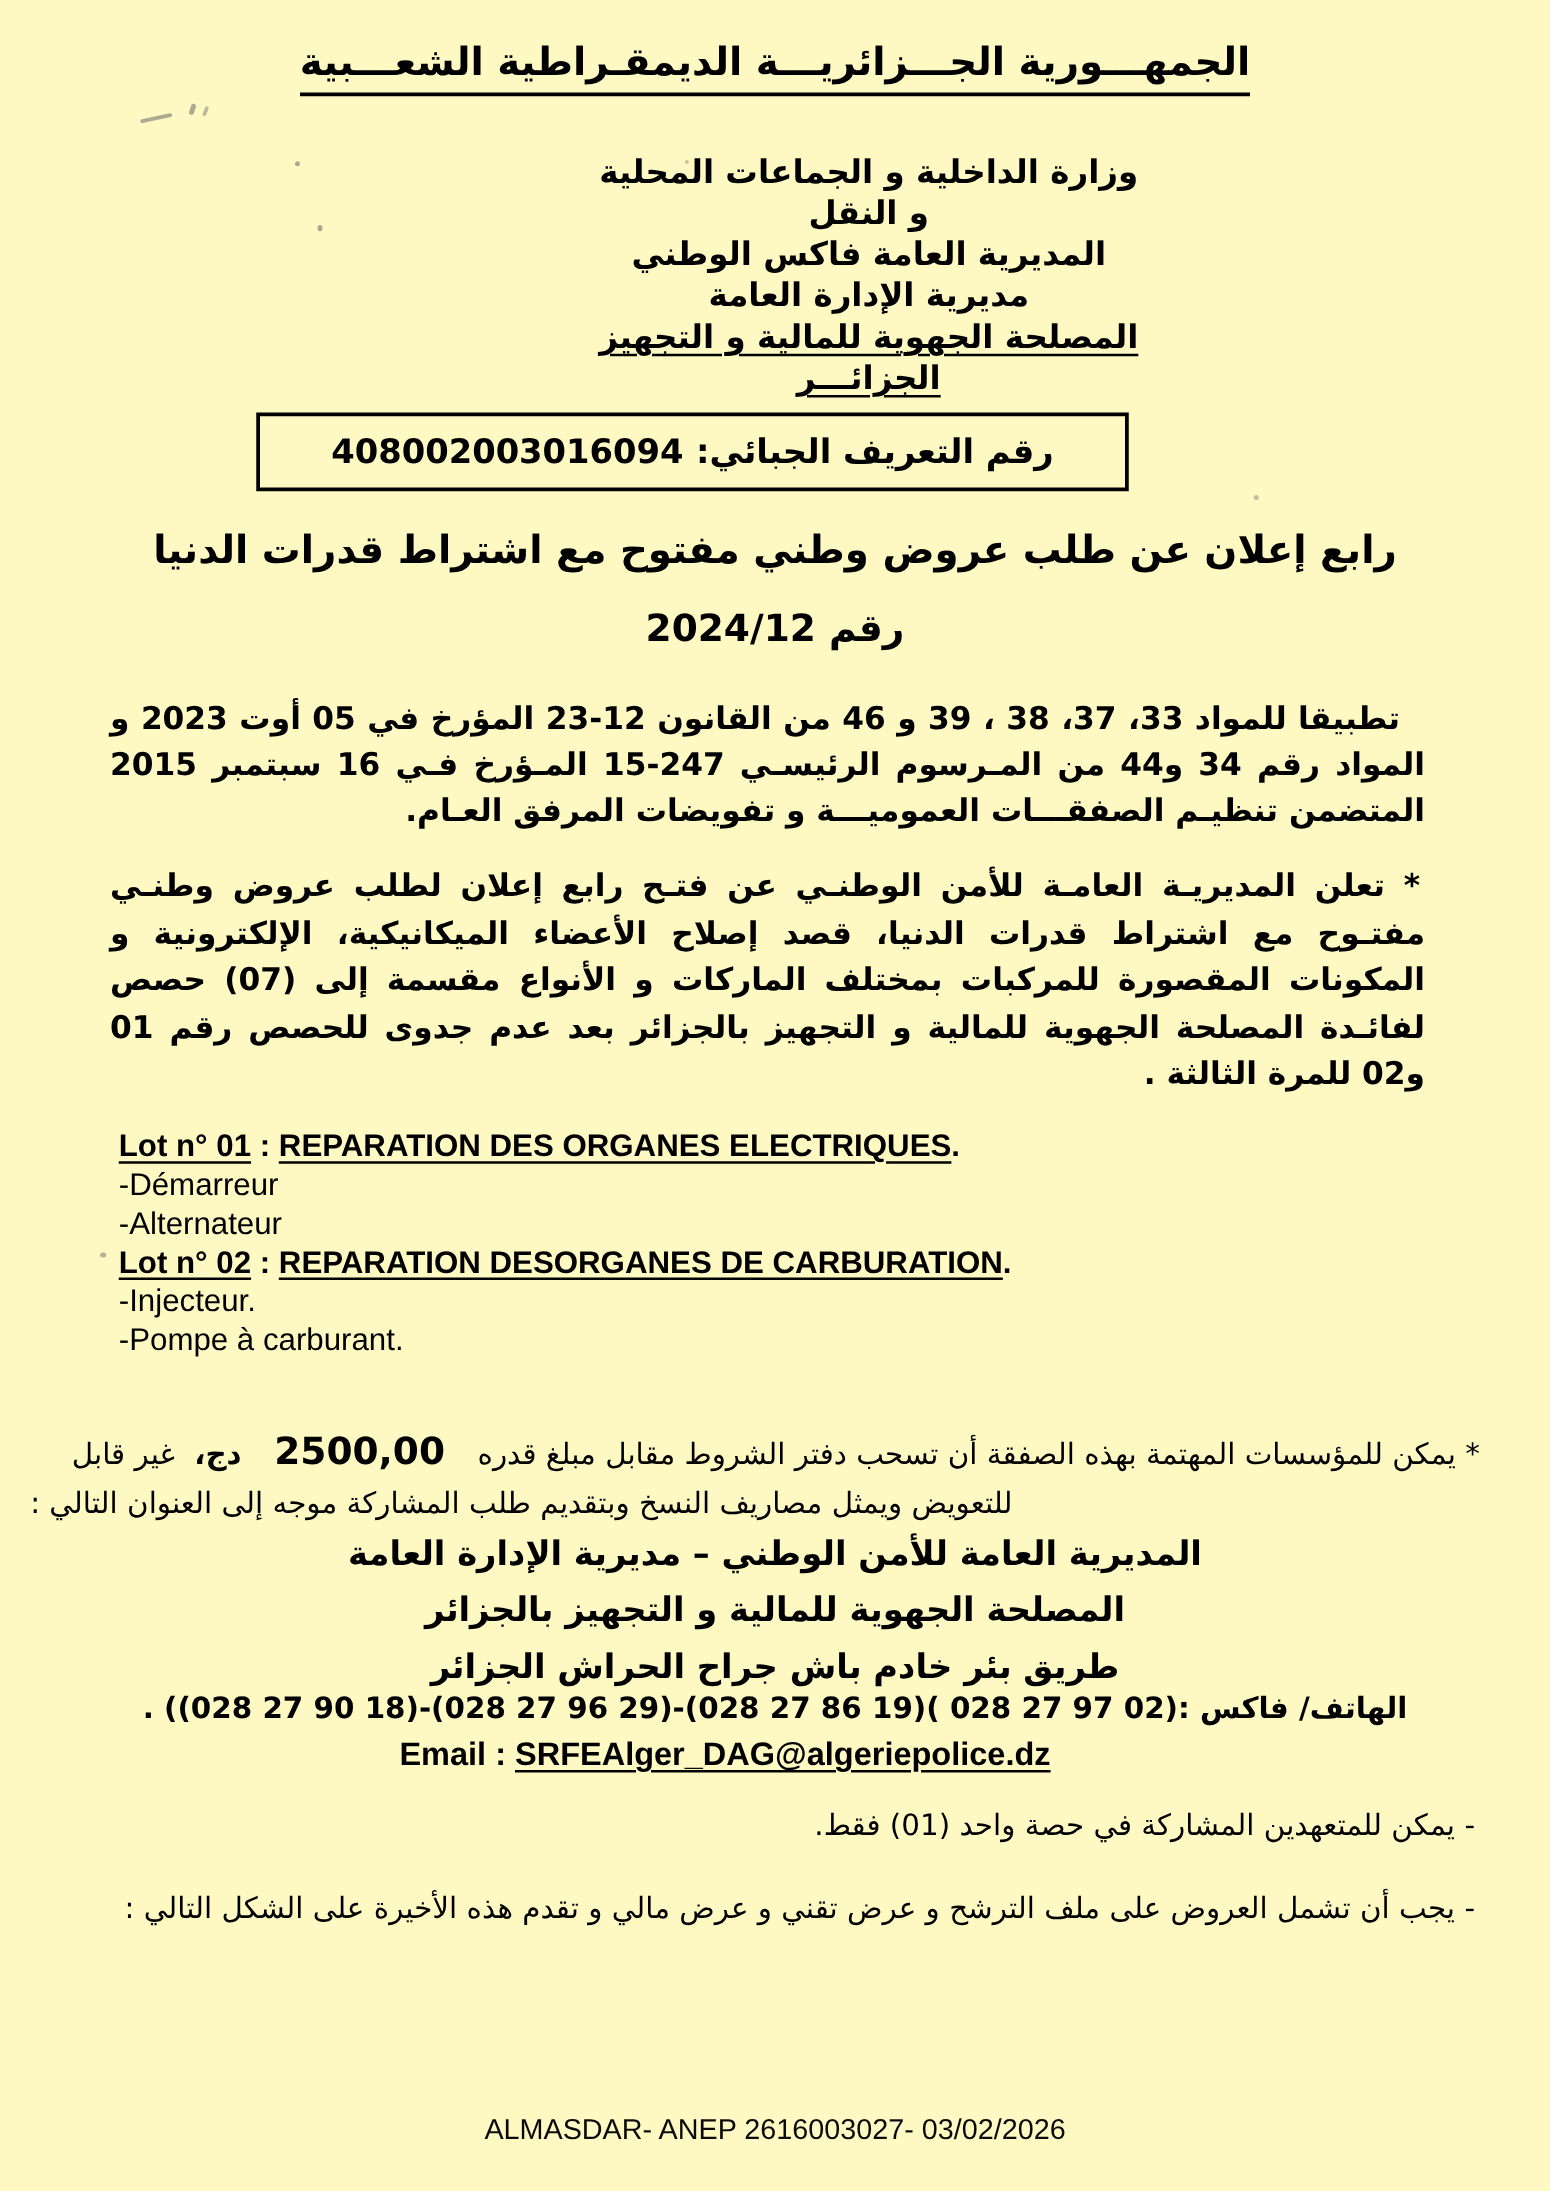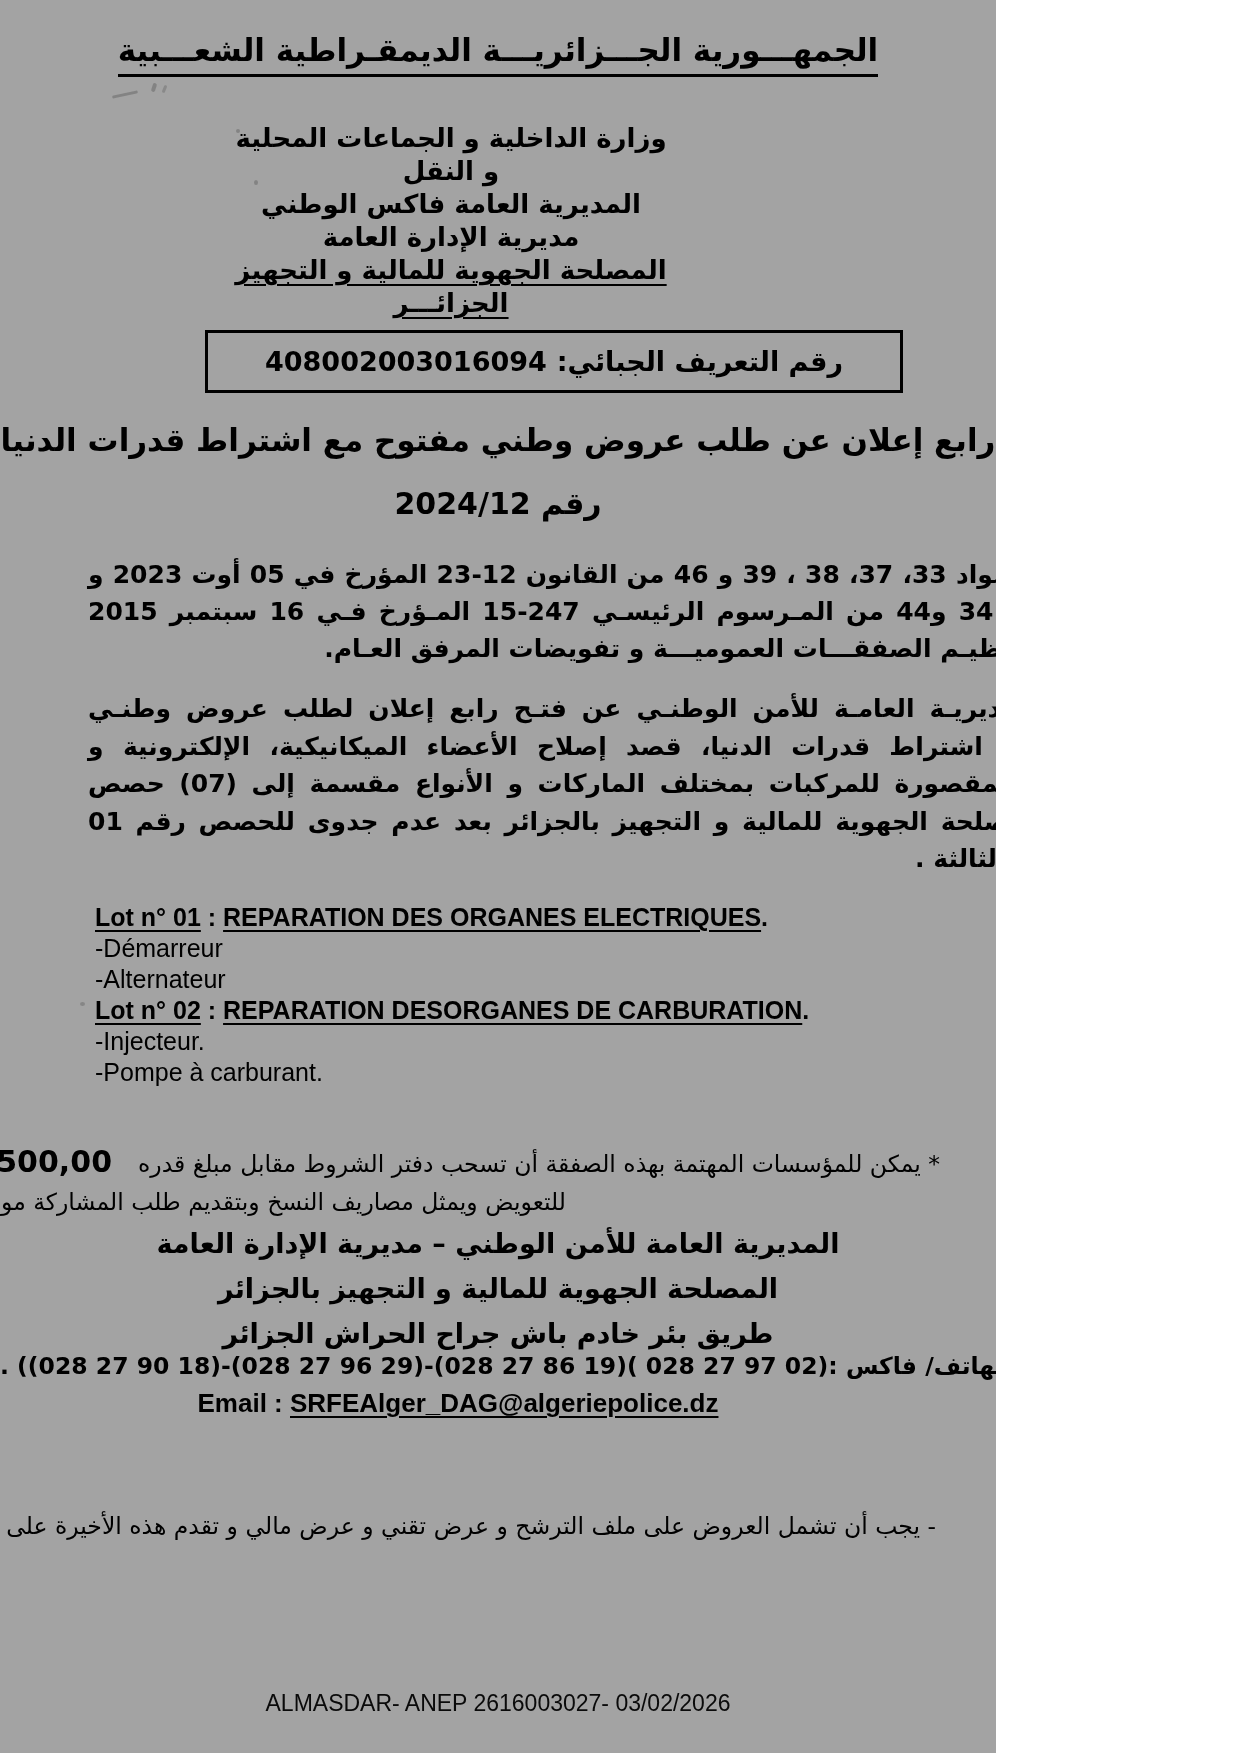--- a/index.html
+++ b/index.html
@@ -1,17 +1,17 @@
 <!DOCTYPE html>
 <html lang="ar"><head>
 <meta charset="utf-8">
 <style>
   html,body{margin:0;padding:0;background:#ffffff;}
   .page{
-    position:relative;width:996px;height:1753px;background:#a3a3a3;
+    position:relative;width:1240px;height:1753px;background:#fef9c3;
     color:#000;overflow:hidden;
     font-family:"DejaVu Sans",sans-serif;
   }
   
   .republic-title{
     position:absolute;top:32px;left:0;width:100%;text-align:center;
     font-size:31px;font-weight:bold;direction:rtl;
   }
   .republic-title .tspan{border-bottom:3px solid #000;padding-bottom:6px;}
   .org-block{
@@ -155,17 +155,18 @@
   <div class="withdraw-line2">للتعويض ويمثل مصاريف النسخ وبتقديم طلب المشاركة موجه إلى العنوان التالي :</div>
 
   <div class="addr-line addr-1">المديرية العامة للأمن الوطني – مديرية الإدارة العامة</div>
   <div class="addr-line addr-2">المصلحة الجهوية للمالية و التجهيز بالجزائر</div>
   <div class="addr-line addr-3">طريق بئر خادم باش جراح الحراش الجزائر</div>
   <div class="phone-line">. ((028 27 90 18)-(028 27 96 29)-(028 27 86 19)( 028 27 97 02): الهاتف/ فاكس</div>
   <div class="email-line">
     <span>Email : </span><span class="u">SRFEAlger_DAG@algeriepolice.dz</span>
   </div>
 
+  <div class="note note-1">- يمكن للمتعهدين المشاركة في حصة واحد (01) فقط.</div>
   <div class="note note-2">- يجب أن تشمل العروض على ملف الترشح و عرض تقني و عرض مالي و تقدم هذه الأخيرة على الشكل التالي :</div>
 
   <div class="footer">ALMASDAR- ANEP 2616003027- 03/02/2026</div>
 
 </div>
 
 </body></html>

